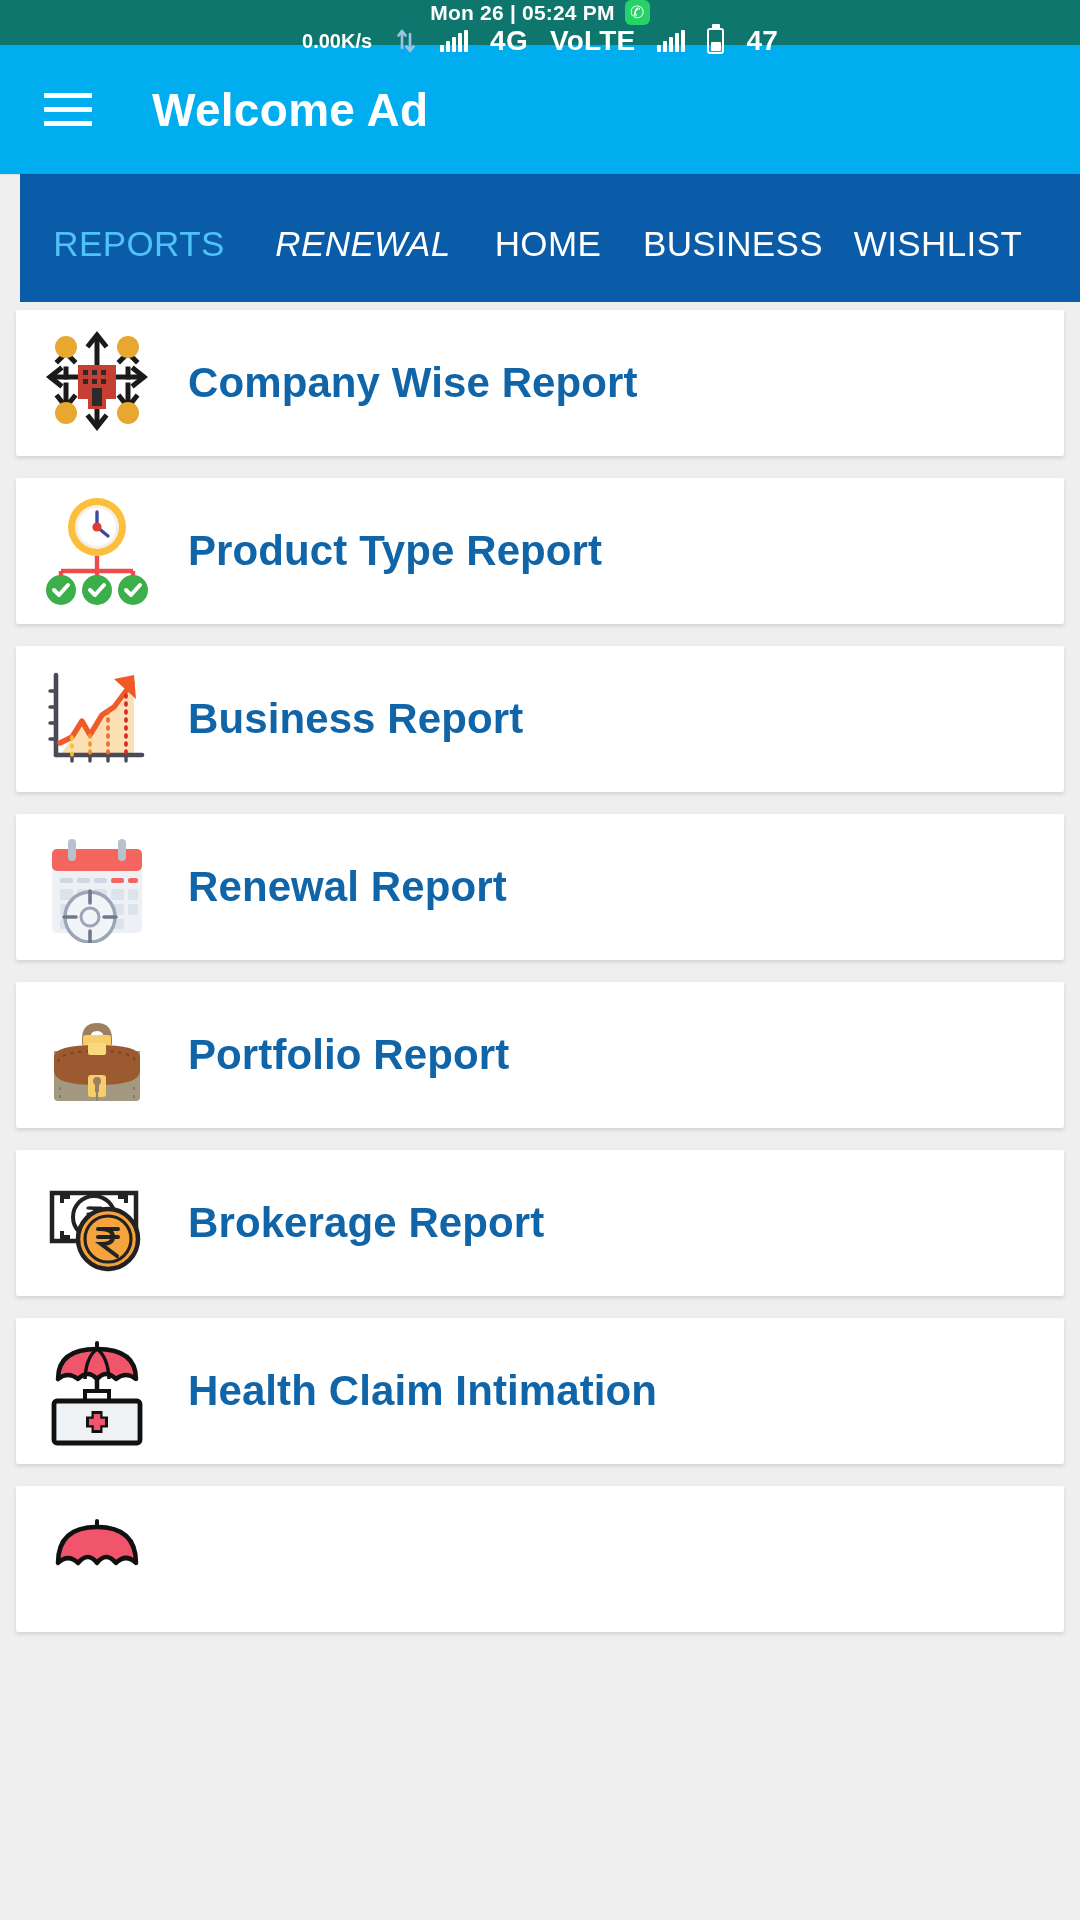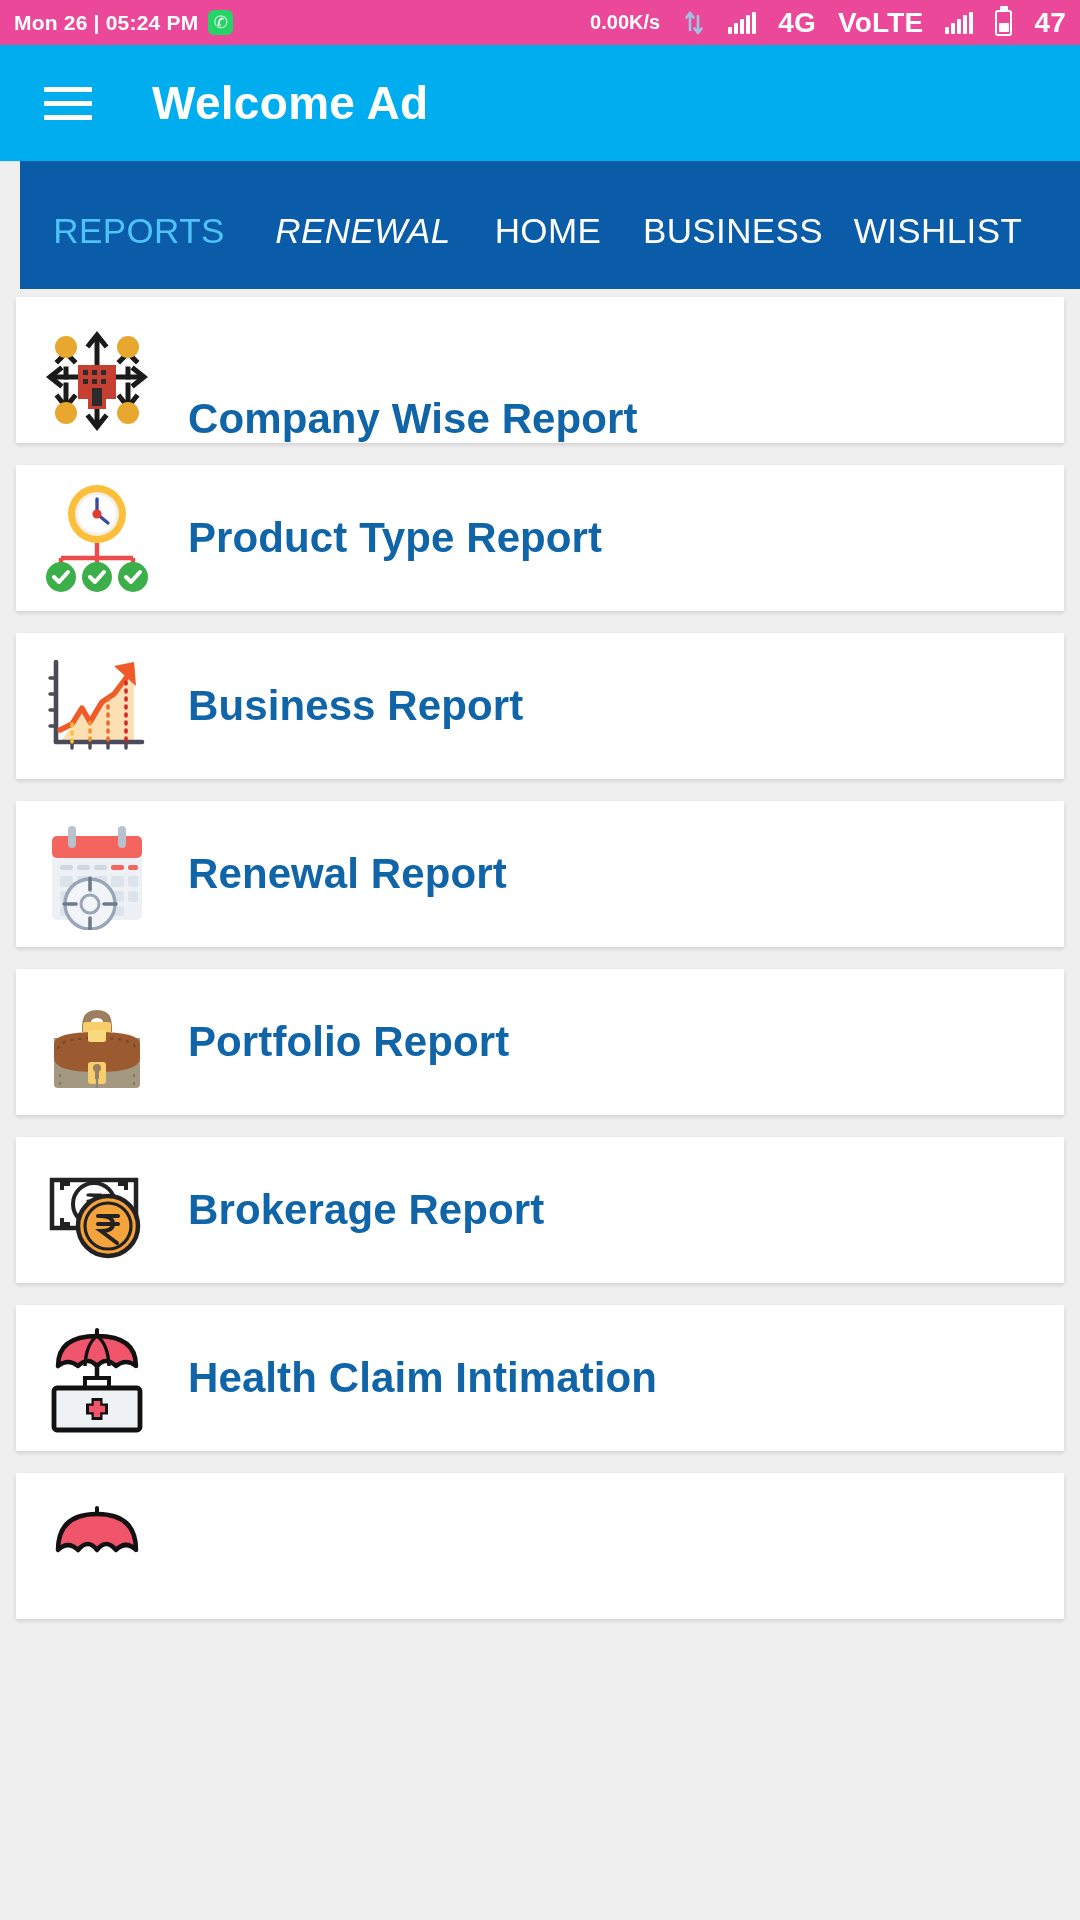--- a/index.html
+++ b/index.html
@@ -6,24 +6,25 @@
   html,body { width:1080px; height:1920px; }
   body {
     font-family:"Liberation Sans", sans-serif;
     background:#EFEFEF;
     overflow:hidden;
   }
 
   
   .statusbar{
     height:45px; width:100%;
-    background:#ec4899;
+    background:#0f766e;
     display:flex; align-items:center; justify-content:space-between;
-    padding:0 14px;
+    padding:0 22px;
     color:#FFFFFF;
+    flex-direction:column;
   }
   .sb-left{ display:flex; align-items:center; gap:10px; }
   .sb-clock{ font-size:21px; font-weight:bold; letter-spacing:.2px; white-space:nowrap;}
   .wa-badge{
     width:25px;height:25px;border-radius:6px;background:#25D366;
     display:flex;align-items:center;justify-content:center;
     font-size:17px;color:#fff;line-height:1;
   }
   .sb-right{ display:flex; align-items:center; gap:22px; }
   .sb-net{ font-size:20px; font-weight:bold; }
@@ -40,21 +41,21 @@
     position:relative; display:flex; align-items:flex-end; padding:1.5px;
   }
   .batt::before{
     content:""; position:absolute; top:-6px; left:50%; transform:translateX(-50%);
     width:8px;height:4px;background:#fff;border-radius:1px 1px 0 0;
   }
   .batt span{ display:block; width:100%; height:45%; background:#fff; border-radius:1px;}
 
   
   .appbar{
-    height:116px; width:100%;
+    height:129px; width:100%;
     background:#00AEEF;
     display:flex; align-items:center;
     padding-left:44px;
     box-shadow:0 1px 0 rgba(0,0,0,.06);
   }
   .hamburger{ width:48px; display:flex; flex-direction:column; gap:9px; cursor:pointer;}
   .hamburger span{ display:block; height:5px; background:#fff; border-radius:1px; width:100%;}
   .app-title{
     color:#FFFFFF; font-size:46px; font-weight:bold;
     margin-left:60px; letter-spacing:.3px;
@@ -86,21 +87,21 @@
     overflow:hidden;
   }
   .card{
     background:#FFFFFF;
     height:146px;
     margin-top:22px;
     display:flex; align-items:center;
     box-shadow:0 2px 4px rgba(0,0,0,.13);
     border-radius:2px;
   }
-  .card:first-child{ margin-top:8px;align-items:flex-end; }
+  .card:first-child{ margin-top:8px; }
   .card-ic{
     width:134px; min-width:134px; height:120px;
     display:flex; align-items:center; justify-content:center;
     margin-left:14px;
   }
   .card-ic svg{ display:block; }
   .card-label{
     color:#1064A8;
     font-size:42px; font-weight:bold;
     margin-left:24px;

